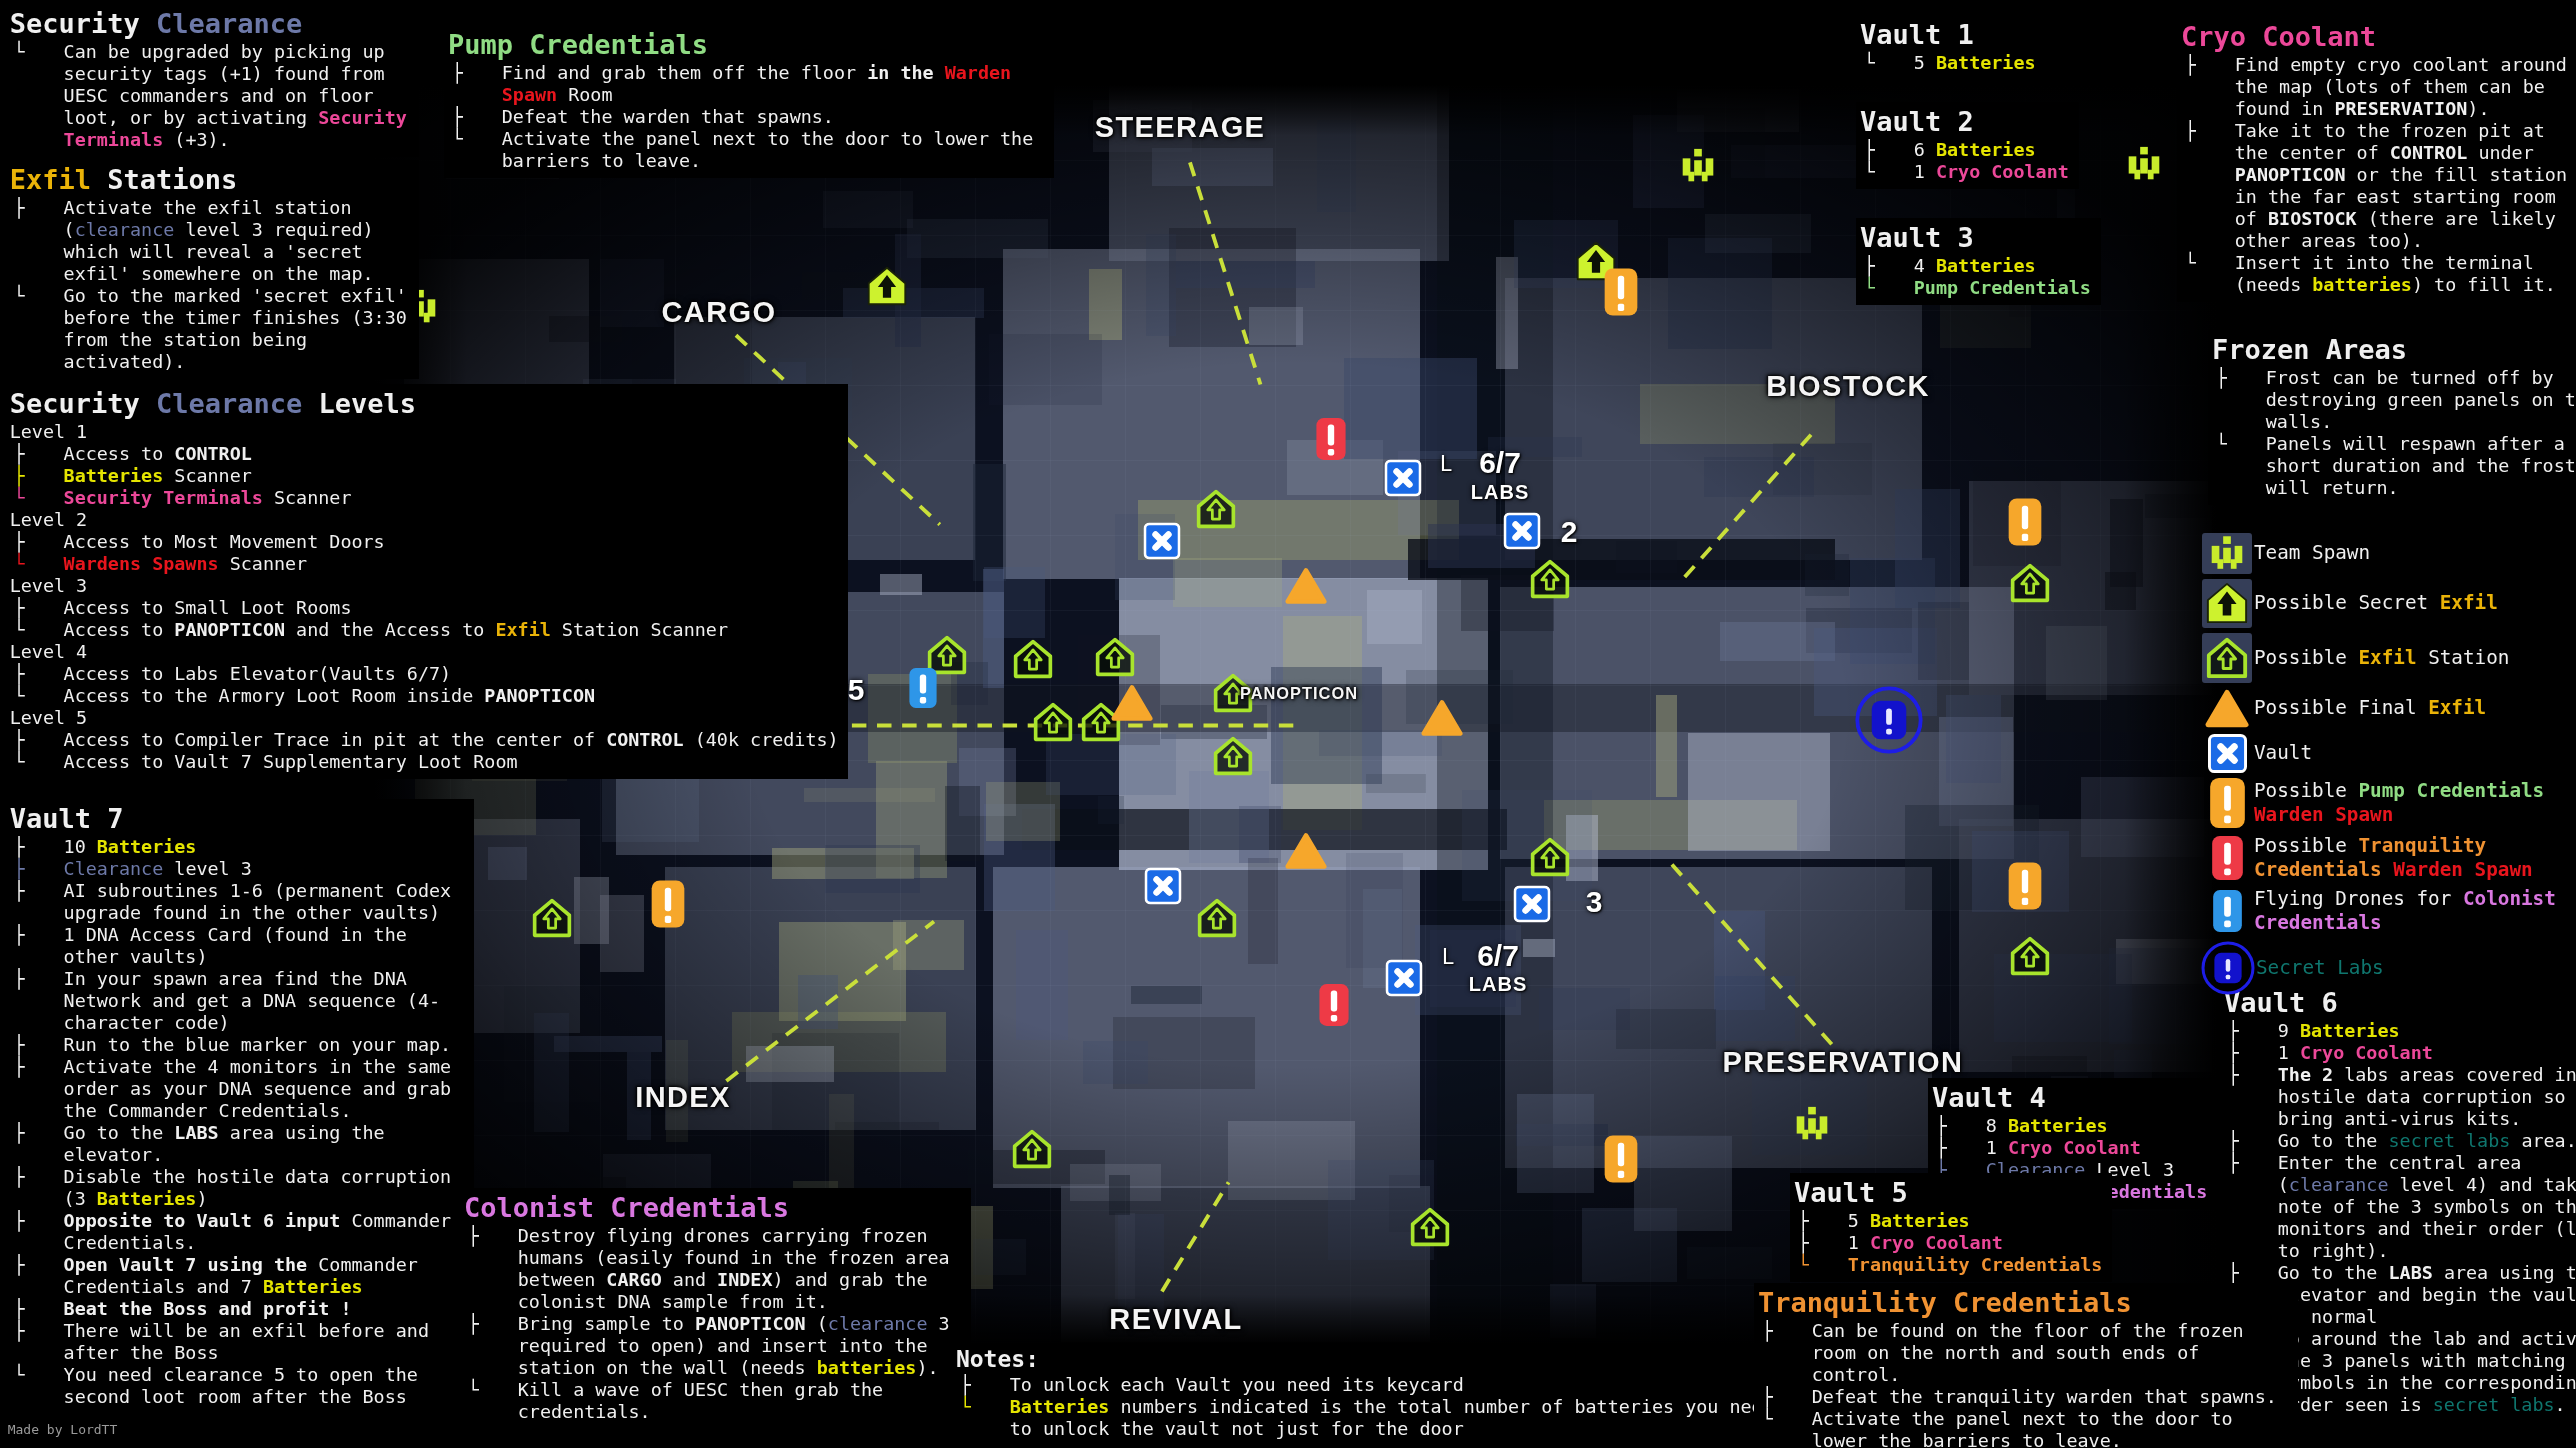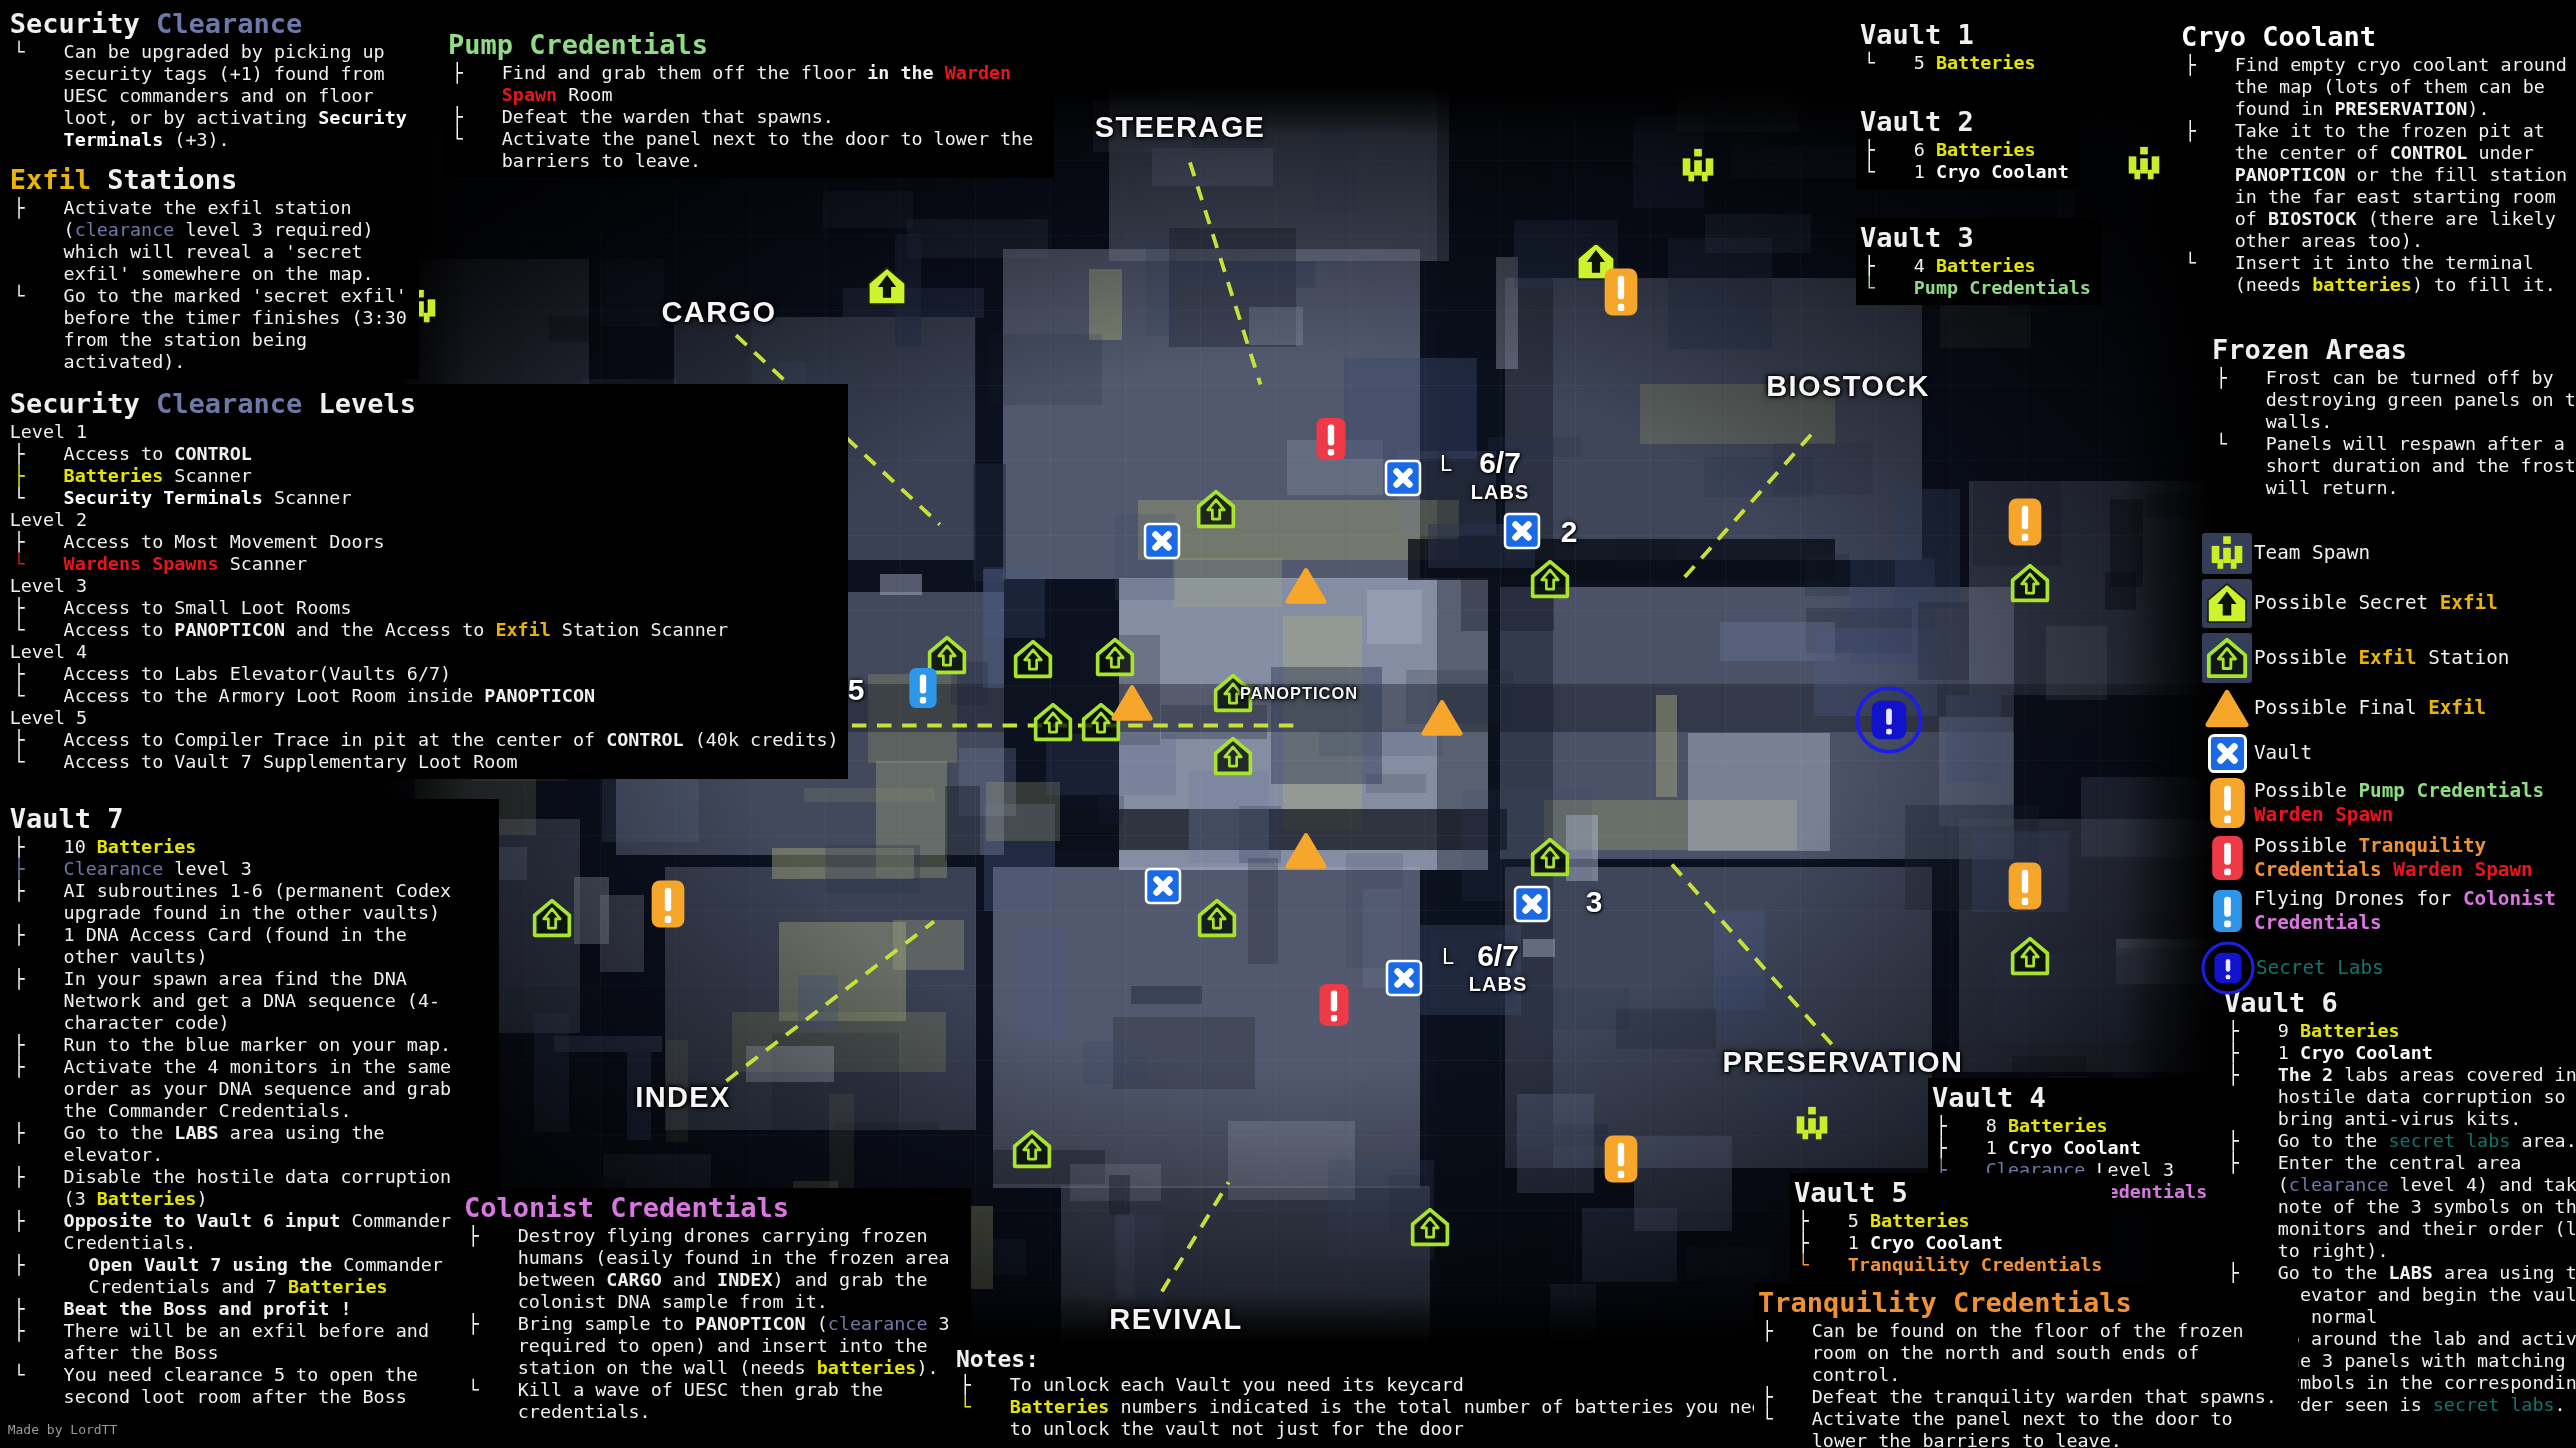--- a/index.html
+++ b/index.html
@@ -15,21 +15,21 @@
       repeating-linear-gradient(to bottom, rgba(180,195,225,.05) 0 1px, transparent 1px 75px);}
   .vig{position:absolute;inset:0;pointer-events:none;
     background:
       radial-gradient(ellipse 62% 58% at 50% 50%, rgba(0,0,0,0) 48%, rgba(0,0,0,.45) 76%, rgba(0,0,0,.9) 100%),
       linear-gradient(to right, #000 0%, rgba(0,0,0,0) 5%, rgba(0,0,0,0) 95%, #000 100%),
       linear-gradient(to bottom, #000 0%, rgba(0,0,0,0) 4%, rgba(0,0,0,0) 96%, #000 100%);}
   
   .st-w{color:#f0f0f0;}
   .st-b{color:#f0f0f0;font-weight:bold;}
   .st-y{color:#e4e400;font-weight:bold;}
-  .st-bl{color:#ffffff;font-weight:bold;}
+  .st-bl{color:#ec4899;font-weight:bold;}
   .st-sl{color:#6d79a8;}
   .st-slb{color:#6d79a8;font-weight:bold;}
   .st-g{color:#eab308;font-weight:bold;}
   .st-lg{color:#90dc84;font-weight:bold;}
   .st-r{color:#e8151d;font-weight:bold;}
   .st-v{color:#d977e0;font-weight:bold;}
   .st-o{color:#f09232;font-weight:bold;}
   .st-dr{color:#0f766e;font-weight:normal;}
   .section{position:absolute;background:#000;padding:1.9px 9.7px 5.8px 3.9px;}
   .sec-title{font-weight:bold;font-size:27px;line-height:35px;white-space:nowrap;}
@@ -742,21 +742,21 @@
         <div class="row">
           <span class="bgl st-w">├</span>
           <div class="tx" style="width: 401px;"><span class="st-w">Disable the hostile data corruption (3 </span><span class="st-y">Batteries</span><span class="st-w">)</span></div>
         </div>
         <div class="row">
           <span class="bgl st-w">├</span>
           <div class="tx" style="width: 401px;"><span class="st-b">Opposite to Vault 6 input</span><span class="st-w"> Commander Credentials.</span></div>
         </div>
         <div class="row">
           <span class="bgl st-w">├</span>
-          <div class="tx" style="width: 401px; margin-left: 25px;"><span class="st-b">Open Vault 7 using the</span><span class="st-w"> Commander Credentials and 7 </span><span class="st-y">Batteries</span></div>
+          <div class="tx" style="width: 401px;"><span class="st-b">Open Vault 7 using the</span><span class="st-w"> Commander Credentials and 7 </span><span class="st-y">Batteries</span></div>
         </div>
         <div class="row">
           <span class="bgl st-w">├</span>
           <div class="tx" style="width: 401px;"><span class="st-b">Beat the Boss and profit !</span></div>
         </div>
         <div class="row">
           <span class="bgl st-w">├</span>
           <div class="tx" style="width: 401px;"><span class="st-w">There will be an exfil before and after the Boss</span></div>
         </div>
         <div class="row">

